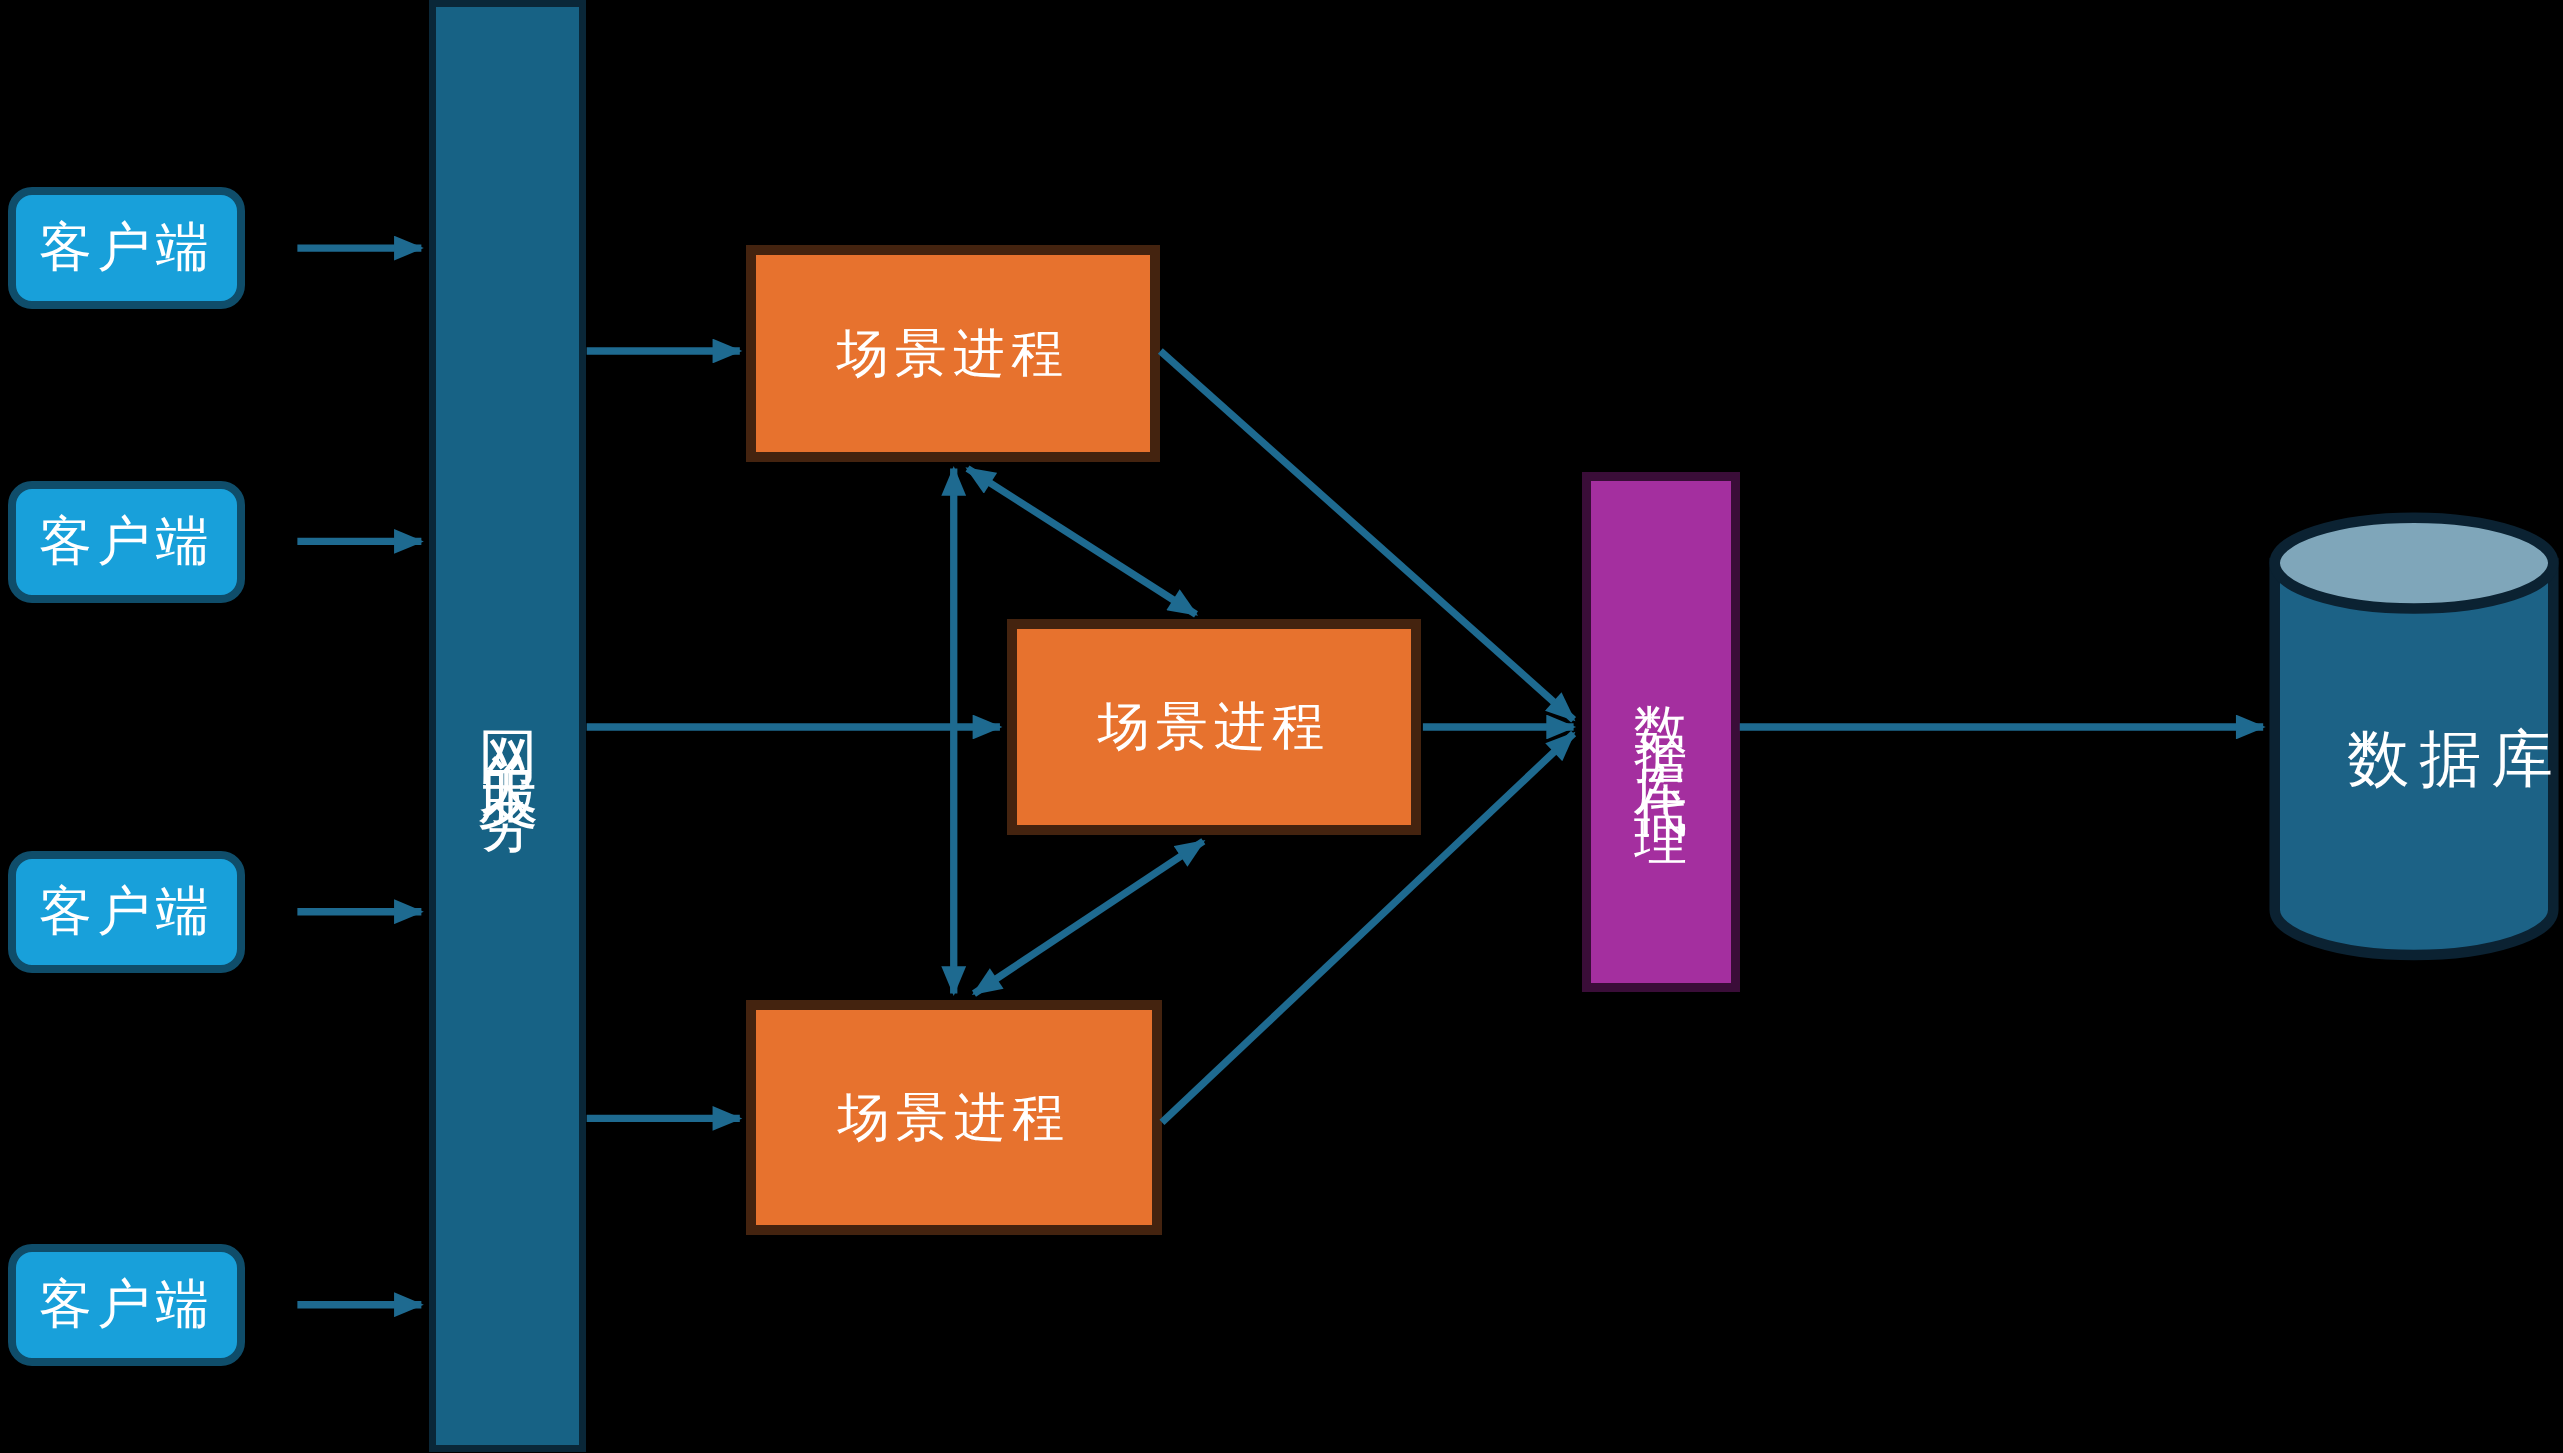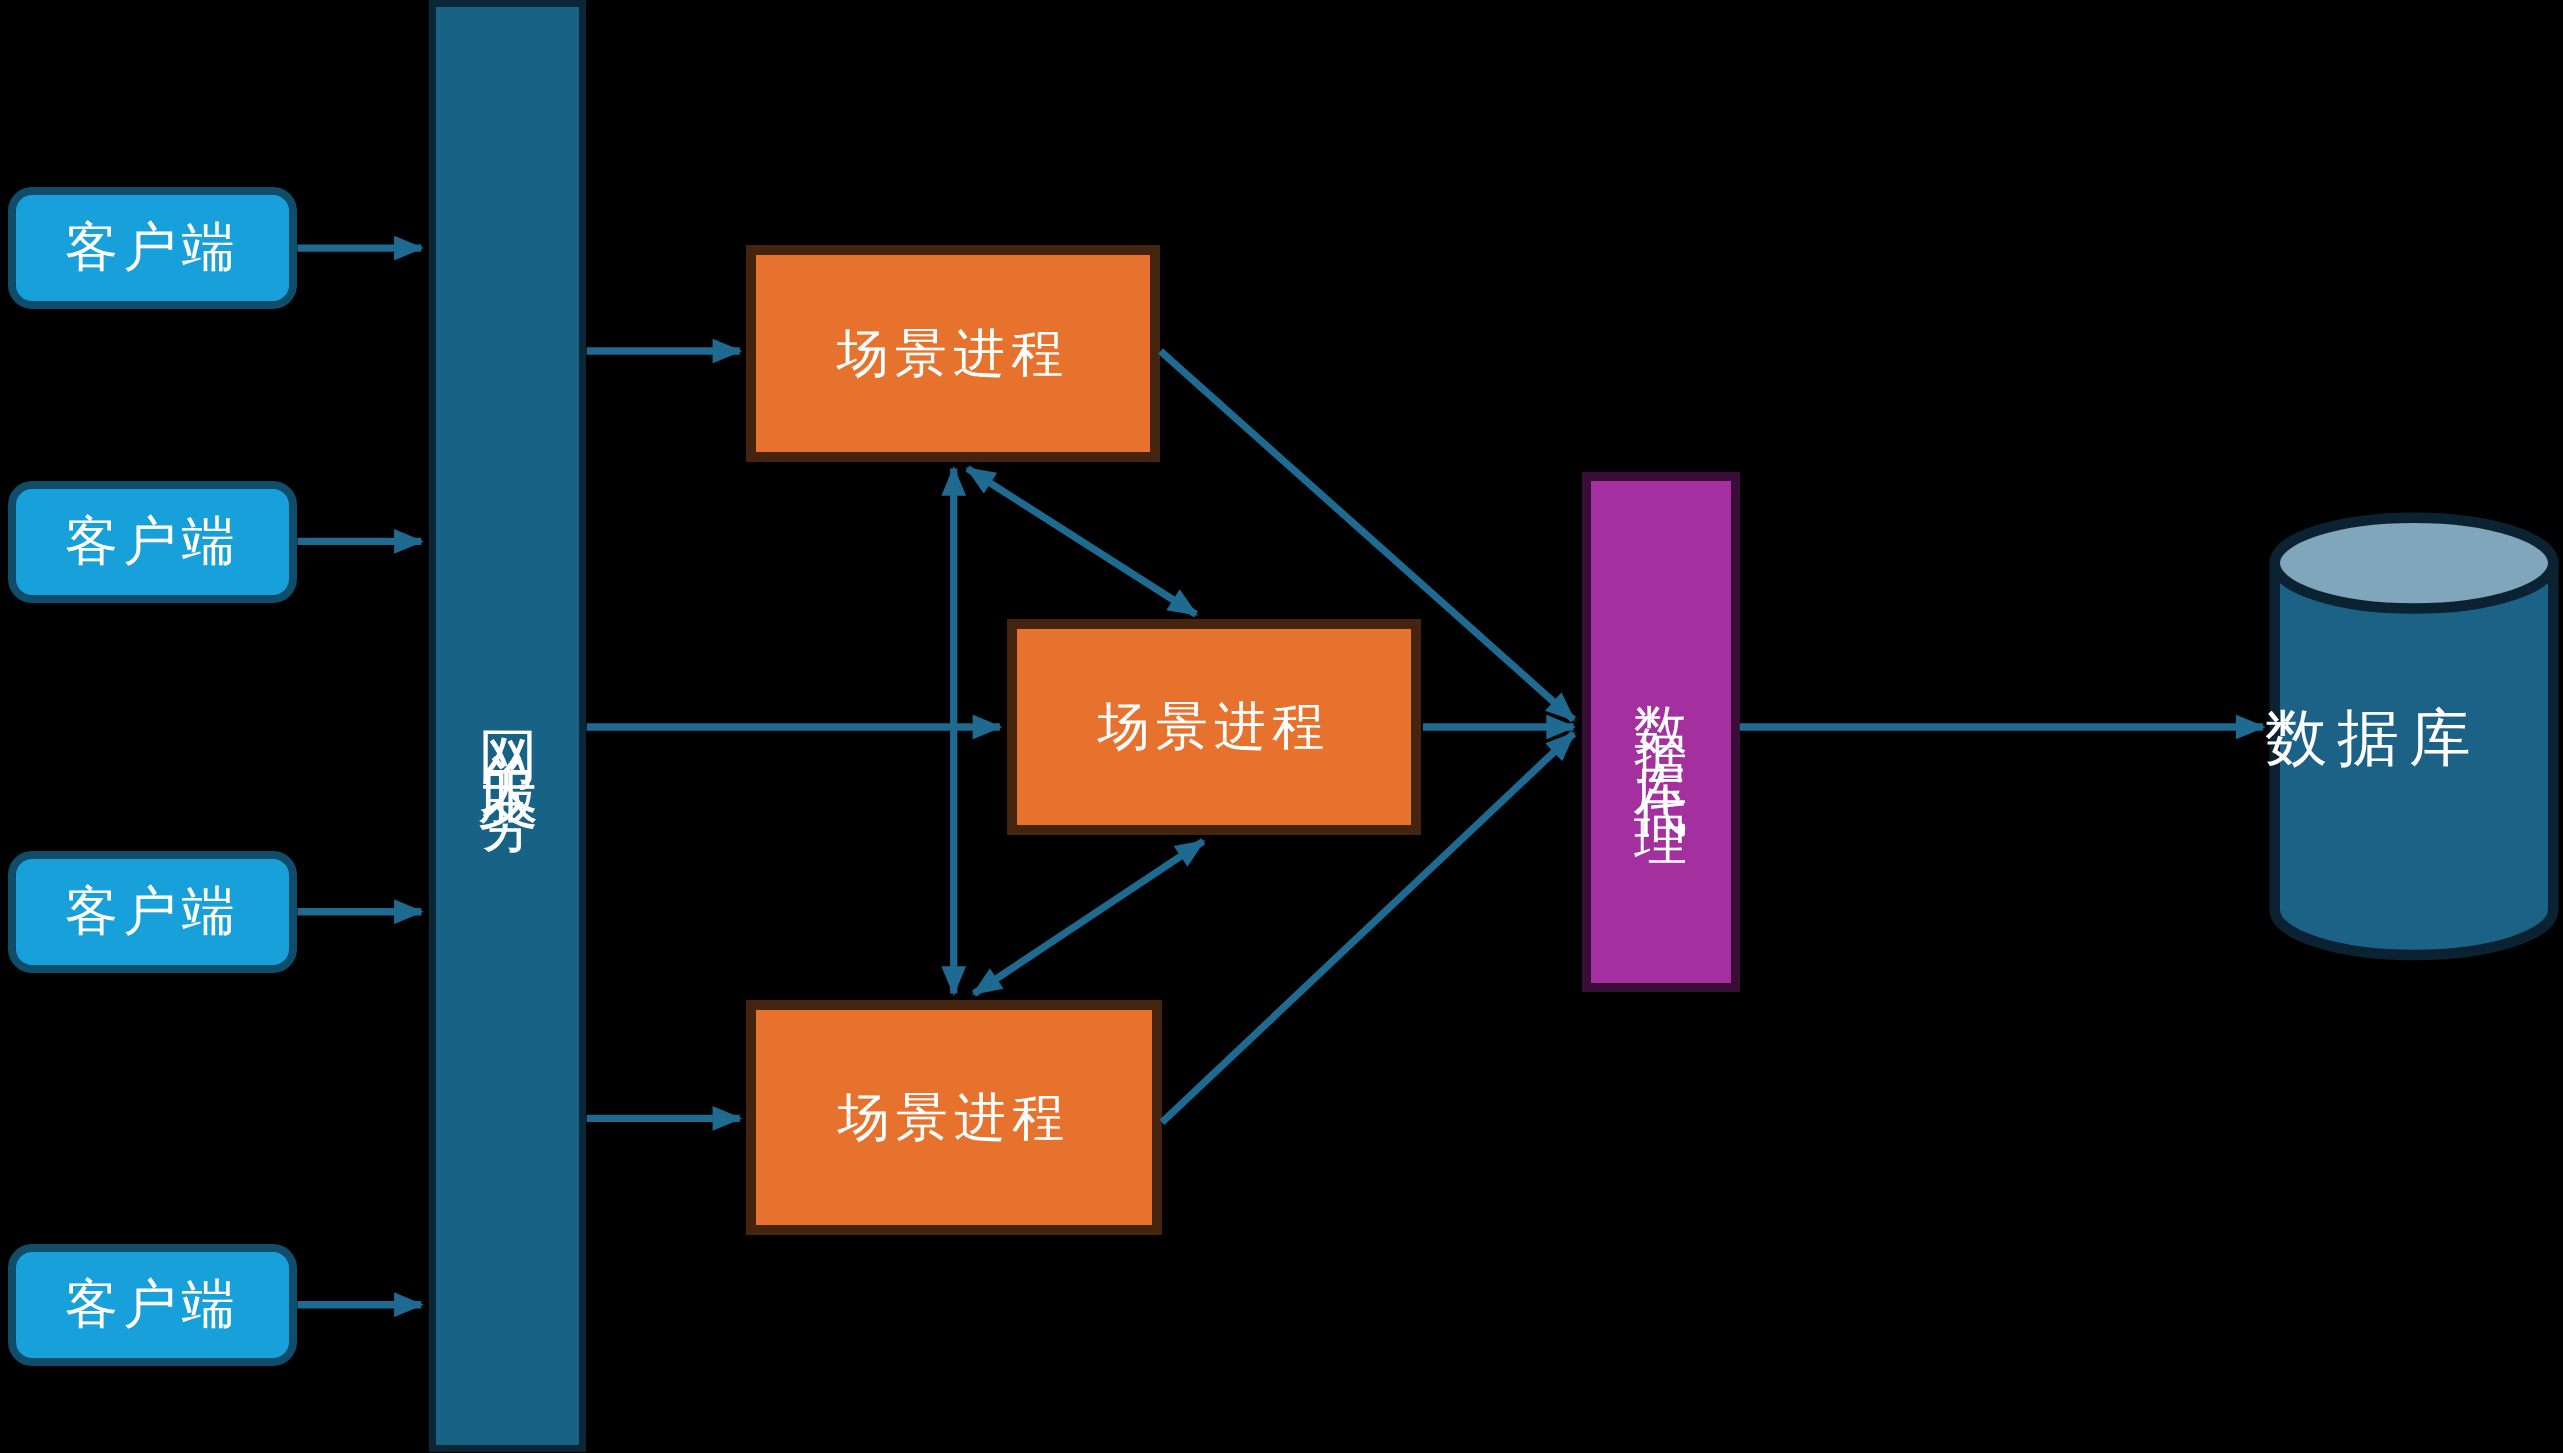--- a/index.html
+++ b/index.html
@@ -17,21 +17,21 @@
   }
   .node {
     position: absolute;
     box-sizing: border-box;
     display: flex;
     align-items: center;
     justify-content: center;
     color: #ffffff;
   }
   .client {
-    width: 289px;
+    width: 237px;
     height: 122px;
     left: 8px;
     background: #18A0DA;
     border: 8px solid #0F4D6A;
     border-radius: 24px;
     font-size: 53px;
     letter-spacing: 0.10em;
   }
   .gateway {
     left: 429px;
@@ -60,23 +60,23 @@
   }
   .vtext {
     writing-mode: vertical-rl;
     text-orientation: upright;
   }
   .gateway .vtext { letter-spacing: 0.35em; }
   .proxy .vtext { letter-spacing: 0.52em; }
   .db-label {
     position: absolute;
     left: 2265px;
-    top: 696px;
+    top: 717px;
     width: 298px;
-    text-align: left;
+    text-align: right;
     color: #ffffff;
     font-size: 62px;
     letter-spacing: 0.16em;
   }
   .overlay {
     position: absolute;
     left: 0;
     top: 0;
     pointer-events: none;
   }

